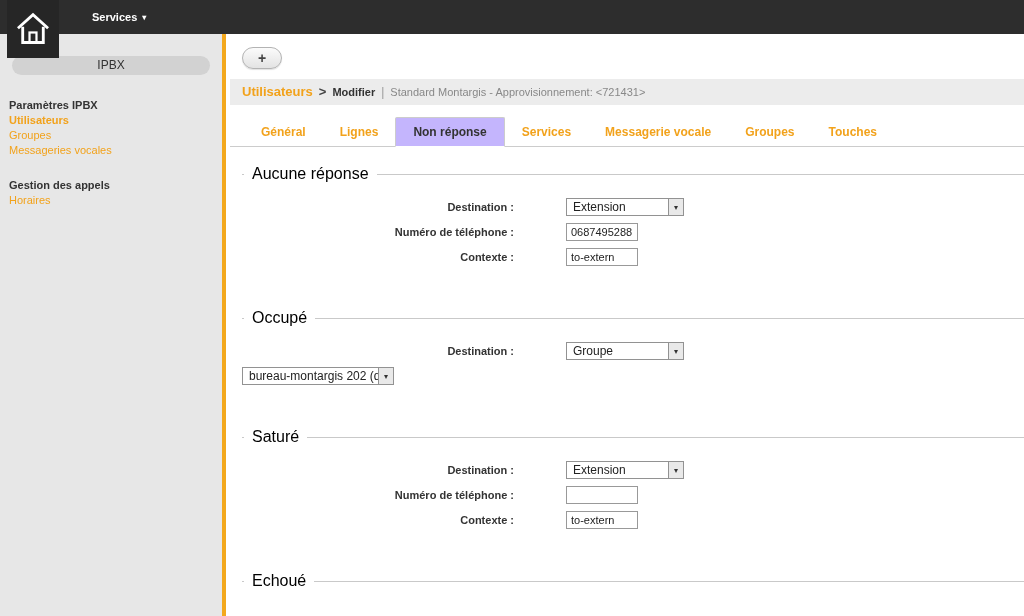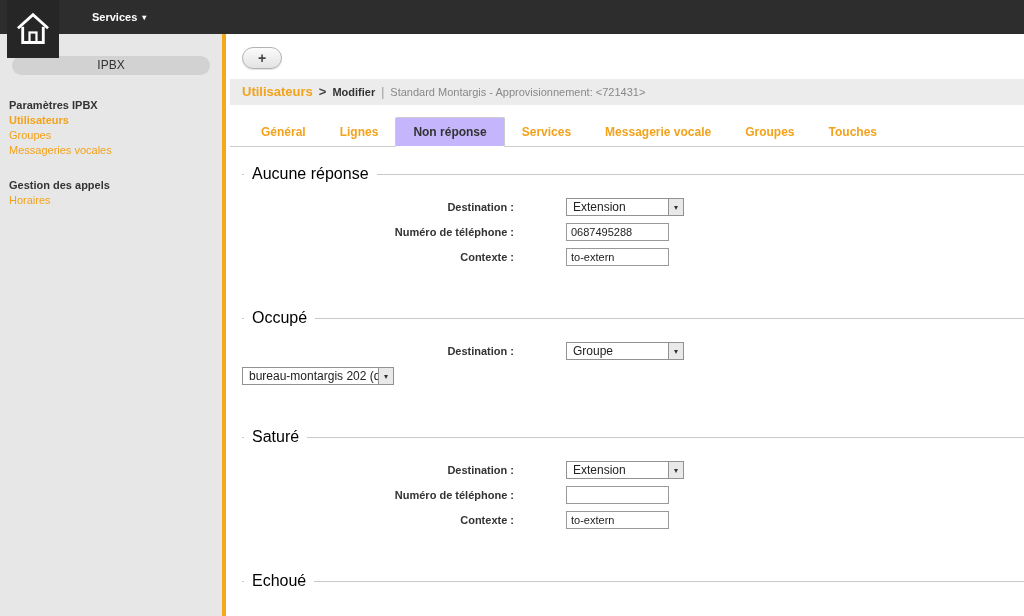--- a/index.html
+++ b/index.html
@@ -49,21 +49,21 @@
 
   .form-row { display:flex; align-items:center; margin:7px 0;gap:44px; }
   .form-label { width:272px; text-align:right; font-size:11px; font-weight:bold; color:#333; margin-right:8px; }
 
   .sel { display:inline-flex; align-items:stretch; border:1px solid #929292; background:#fff; height:18px; cursor:pointer; }
   .sel-txt { font-size:12px; line-height:16px; padding:0 6px; color:#222; white-space:nowrap; flex:1; overflow:hidden; }
   .sel-arrow { width:15px; background:#e9e9e9; border-left:1px solid #929292; font-size:8px; color:#333; display:flex; align-items:center; justify-content:center; }
   .sel-std { width:118px; }
   .sel-wide { width:152px; }
 
-  input.txt { height:18px; border:1px solid #999; font-size:11px; padding:0 4px; font-family:inherit; width:103px; color:#222; }
+  input.txt { height:18px; border:1px solid #999; font-size:11px; padding:0 4px; font-family:inherit; width:72px; color:#222; }
   input.txt-sm { width:68px; }
 </style>
 </head>
 <body>
 
 <div class="topbar">
   <div class="menu-item">
     <span>Services</span><span class="caret">▾</span>
   </div>
 </div>

